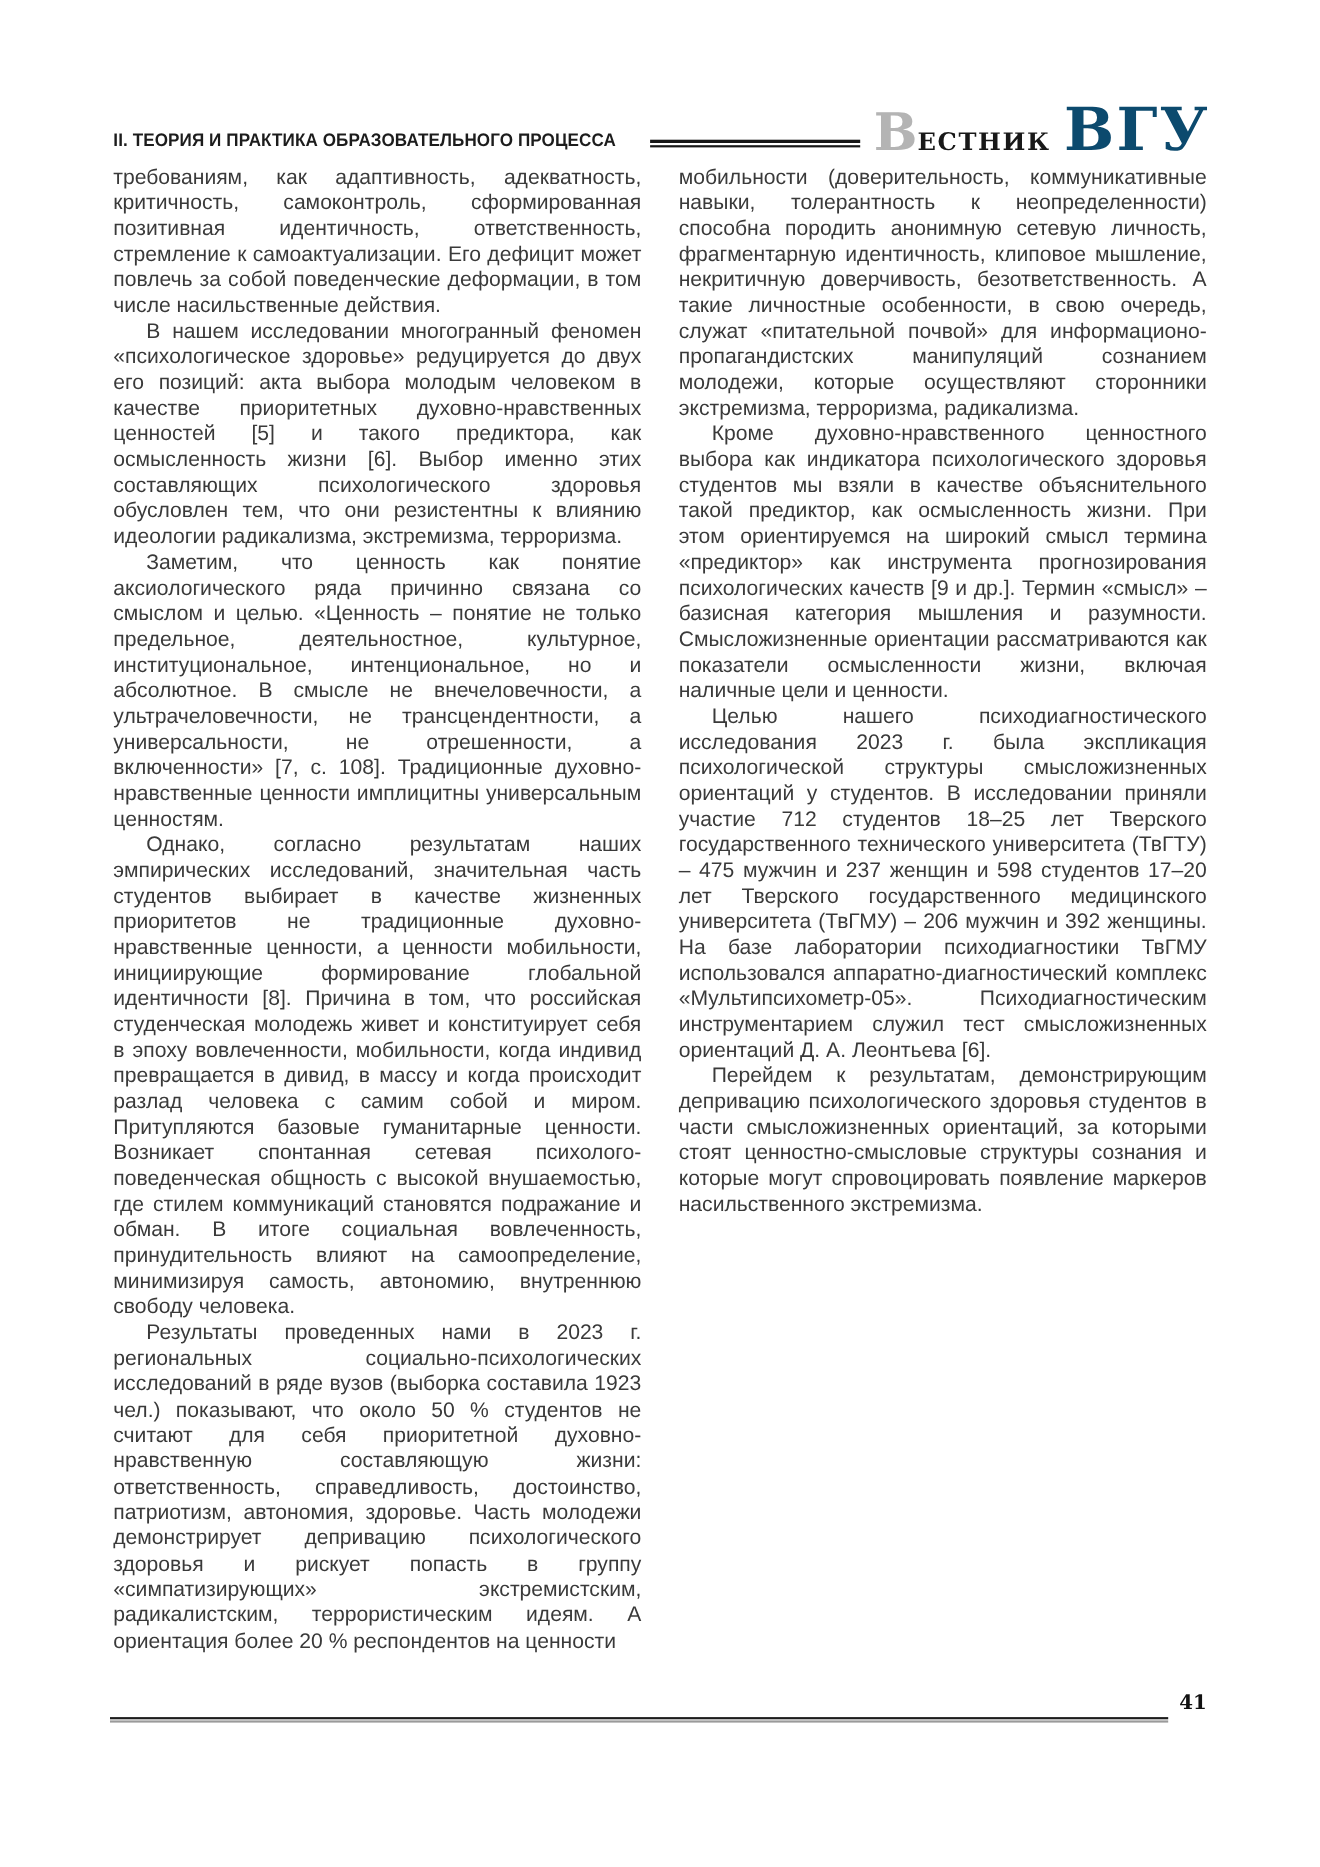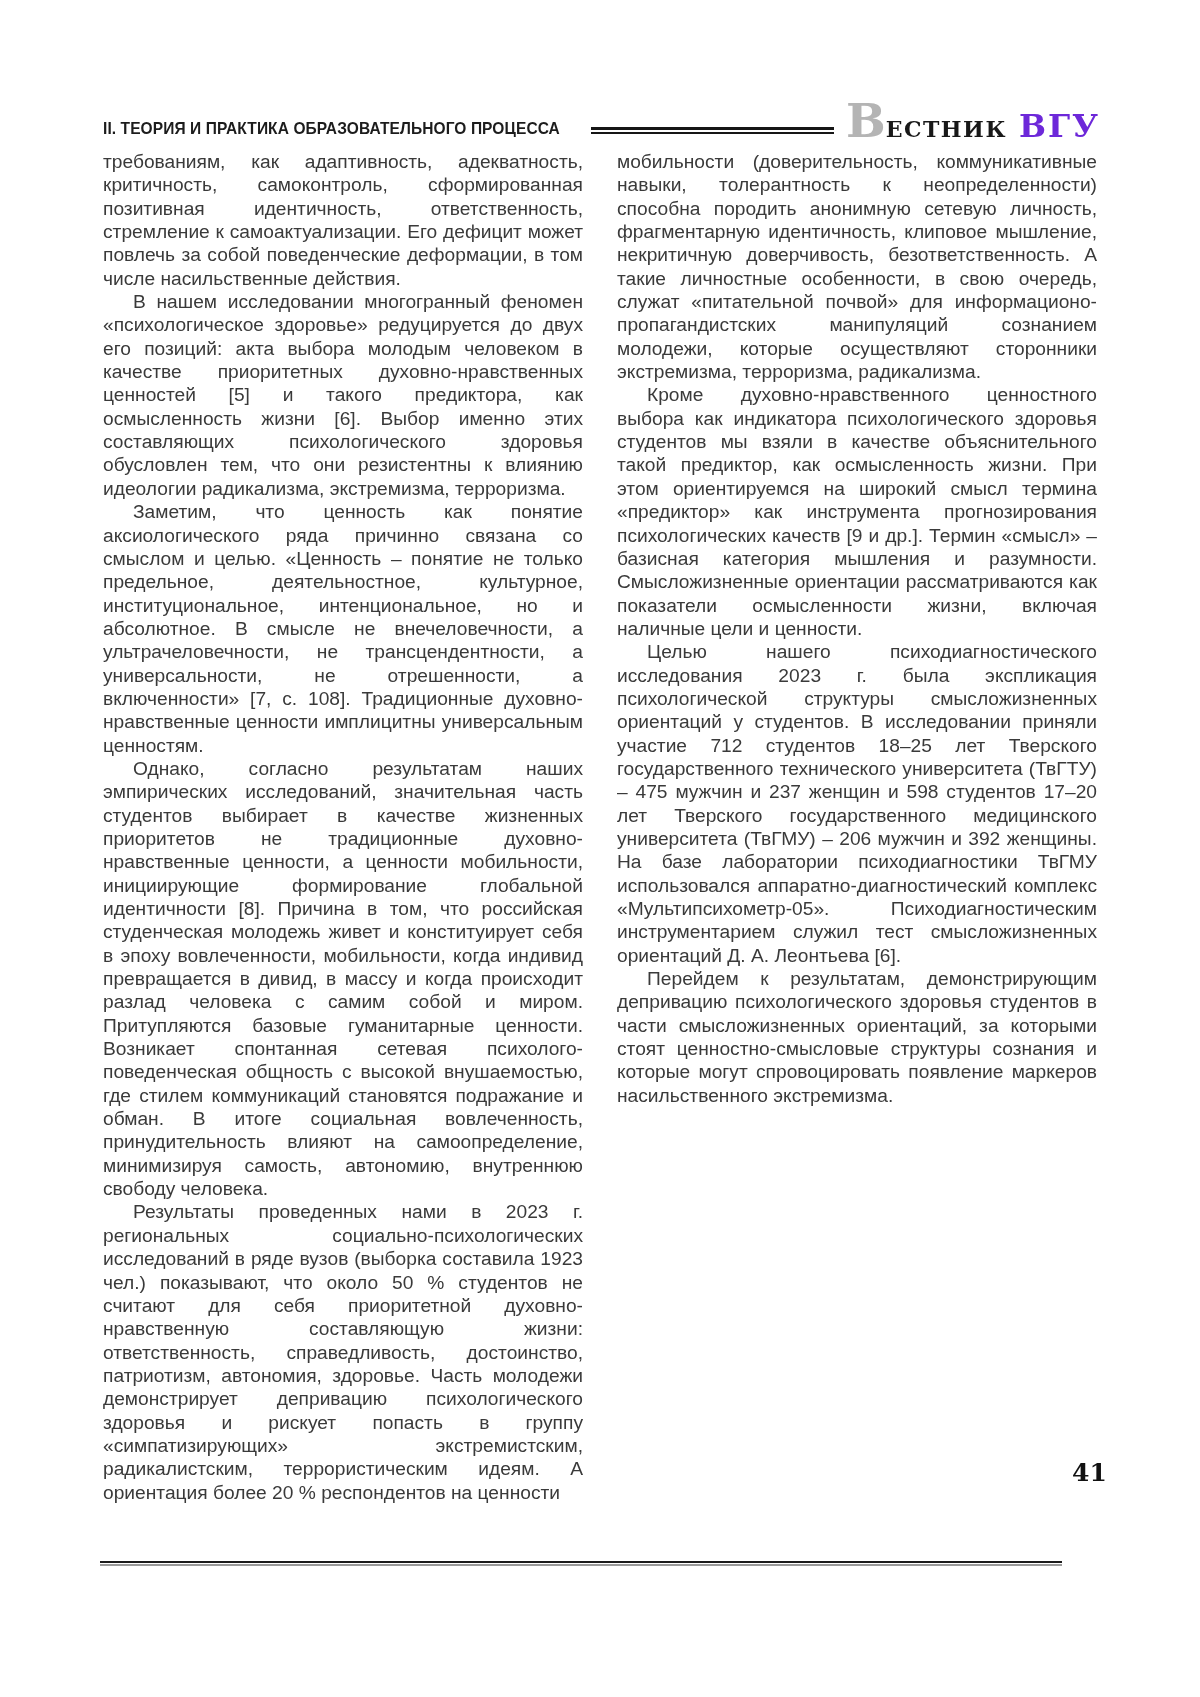--- a/index.html
+++ b/index.html
@@ -60,22 +60,22 @@
   .logo-initial {
     font-size: 47px;
     color: #b4b4b4;
   }
   .logo-rest {
     font-size: 22px;
     color: #181818;
     letter-spacing: 1.5px;
   }
   .logo-abbr {
-    font-size: 32px;
-    color: #6d28d9;
+    font-size: 54px;
+    color: #0c4a6e;
     margin-left: 12px;
     letter-spacing: 2px;
   }
 
   
   .columns {
     position: absolute;
     left: 103px;
     top: 150px;
     width: 994px;
@@ -112,25 +112,25 @@
     background: #1c1c1c;
   }
   .footer-rule .rule-light {
     height: 2px;
     margin-top: 1px;
     background: #9a9a9a;
   }
   .page-number {
     position: absolute;
     left: 1072px;
-    top: 1458px;
+    top: 1538px;
     width: 60px;
     font-family: "DejaVu Serif", serif;
     font-weight: bold;
-    font-size: 25px;
+    font-size: 18px;
     color: #111111;
   }
 </style>
 </head>
 <body>
 
 <div class="page">
 
   <header class="page-header">
     <div class="running-title">II. ТЕОРИЯ И ПРАКТИКА ОБРАЗОВАТЕЛЬНОГО ПРОЦЕССА</div>

